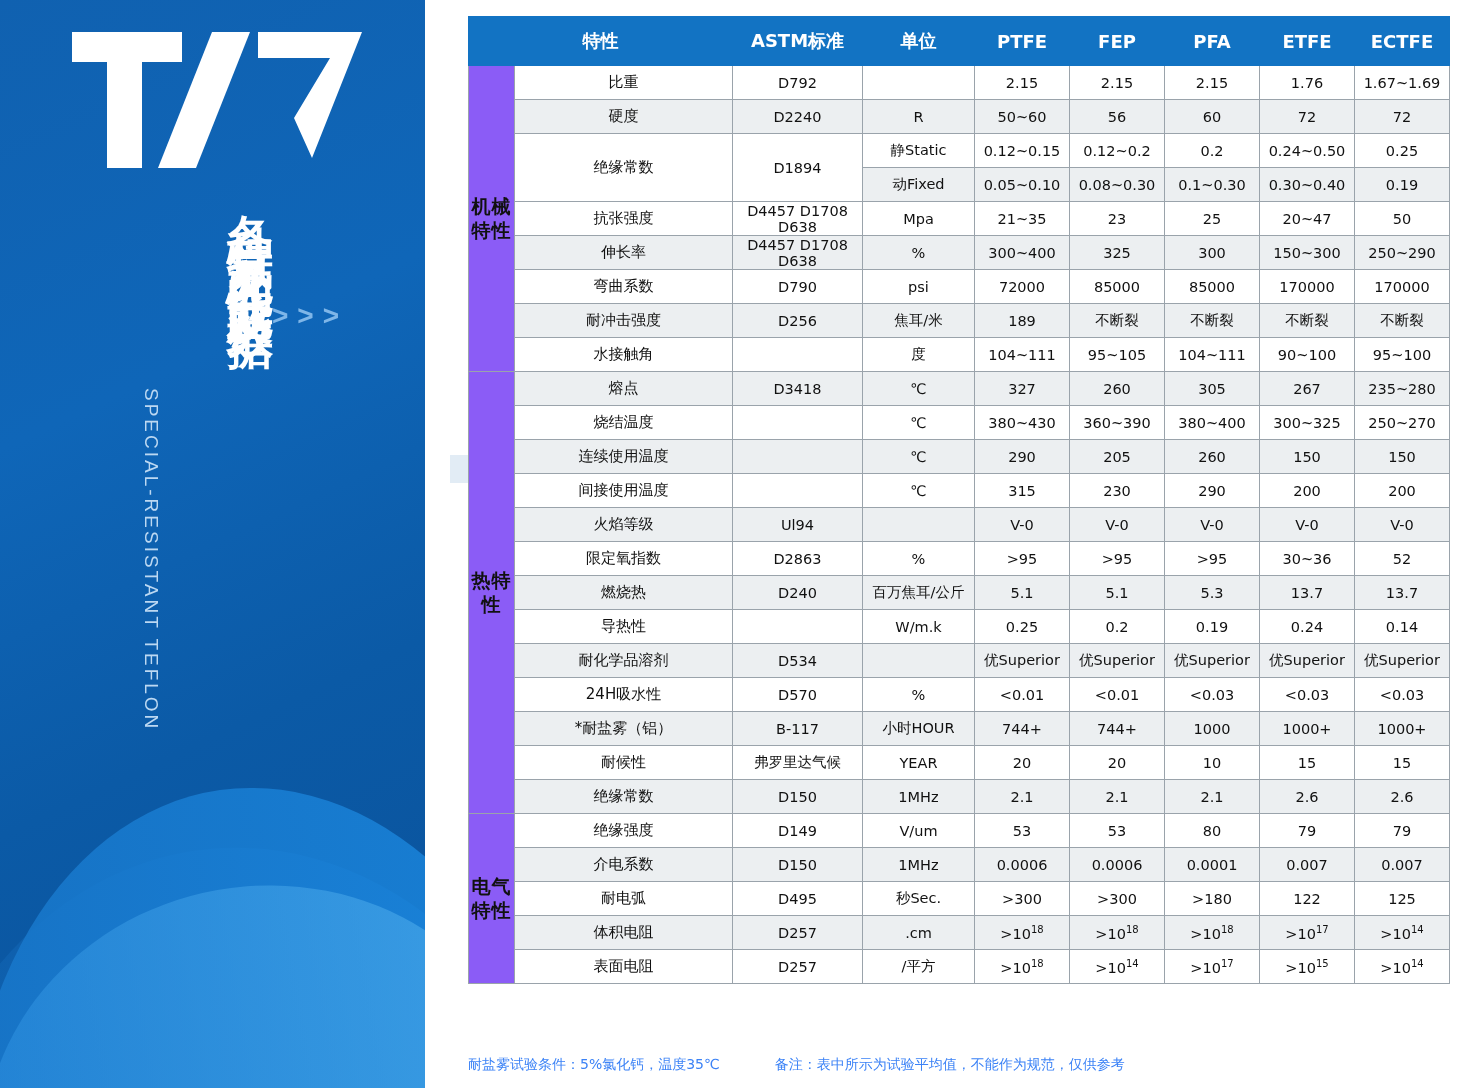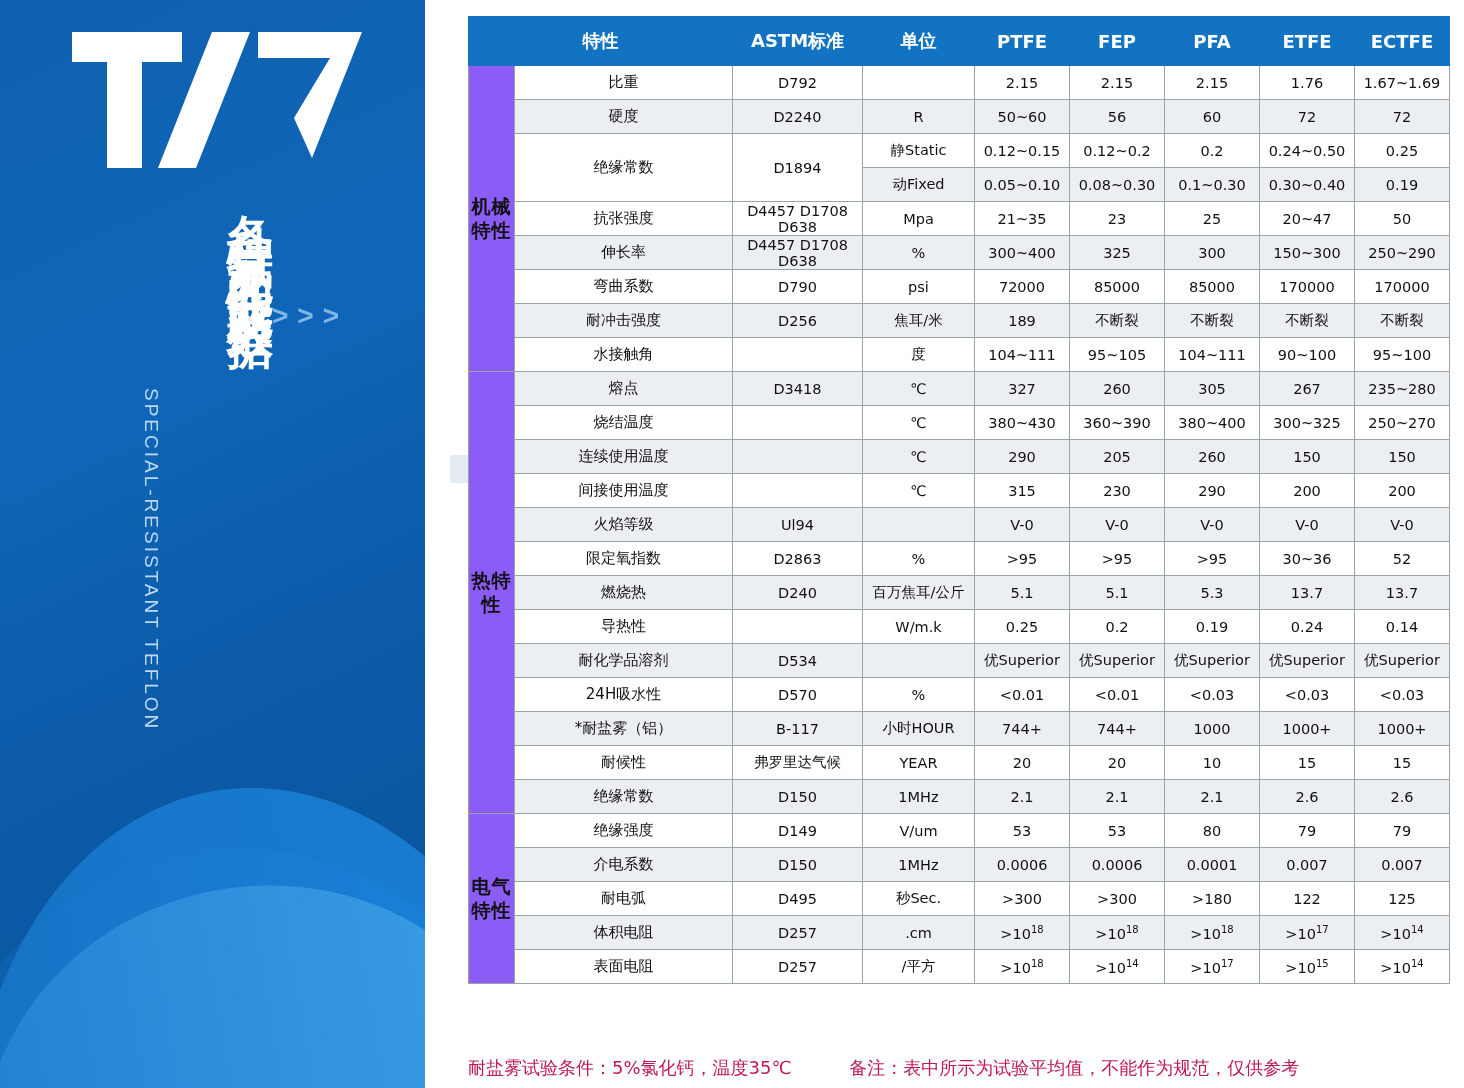--- a/index.html
+++ b/index.html
@@ -97,21 +97,21 @@
   }
   td.shade{background:#eceff1;}
   td.group{
     font-weight:bold;font-size:19px;background:#8b5cf6;
     letter-spacing:1px;line-height:1.25;
   }
   td.prop{font-size:15px;}
   .sup{font-size:10px;vertical-align:super;}
   .footer{
     position:absolute;left:468px;top:1056px;width:980px;
-    font-size:18px;color:#be185d;
+    font-size:14px;color:#3b82f6;
     font-family:"DejaVu Sans","Liberation Sans",sans-serif;
   }
   .footer .gap{display:inline-block;width:46px;}
   col.c0{width:46px;}
   col.c1{width:218px;}
   col.c2{width:130px;}
   col.c3{width:112px;}
   col.c4{width:95px;}
   col.c5{width:95px;}
   col.c6{width:95px;}

